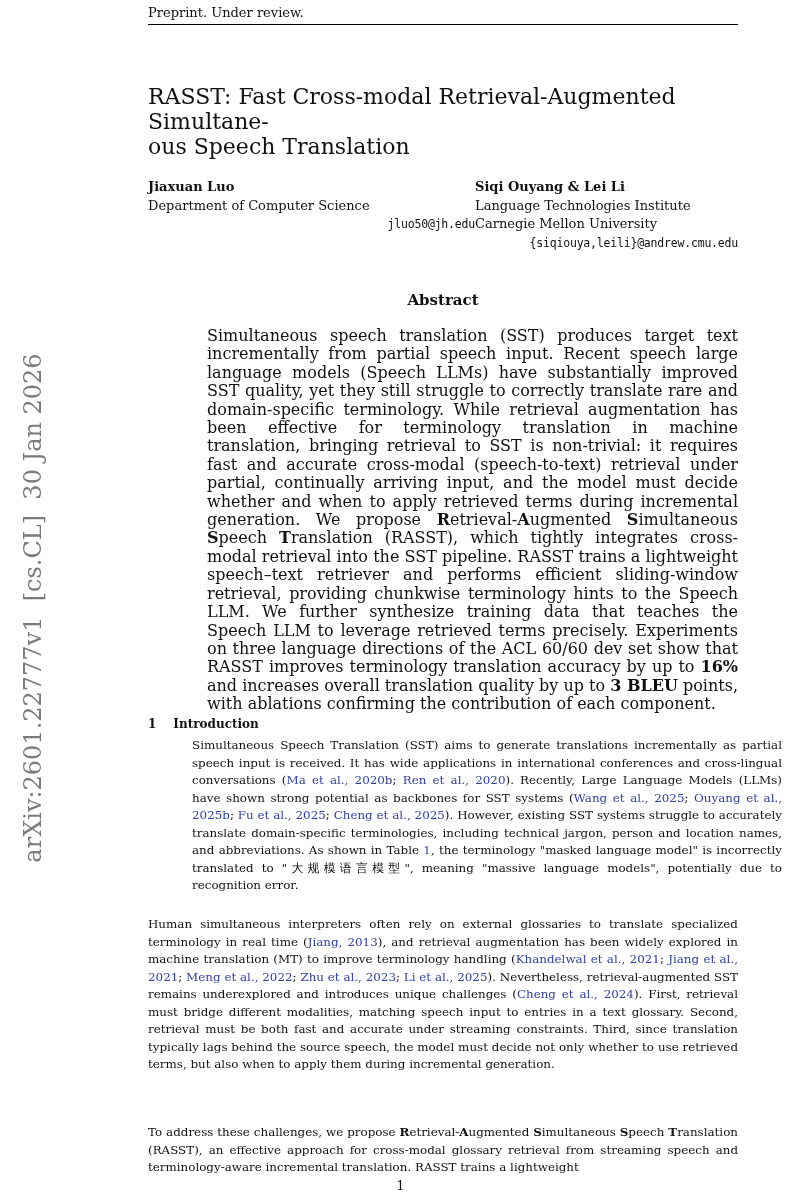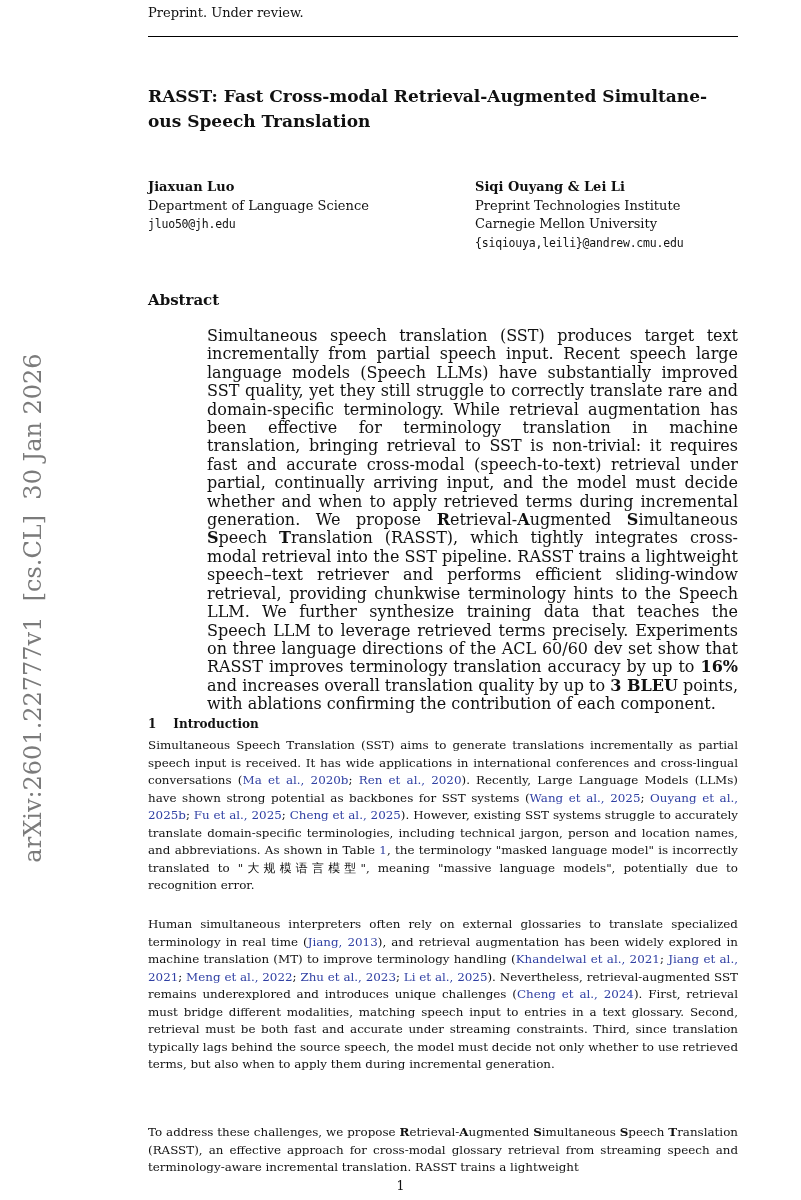--- a/index.html
+++ b/index.html
@@ -2,46 +2,46 @@
 <html style="--link: #2f3fa3; --text: #111111; --watermark: #7b7b7b;"><head>
 <meta charset="utf-8">
 <style>
   html, body { margin:0; padding:0; background:#ffffff; }
   .page {
     position:relative; width:801px; height:1200px; background:#ffffff;
     font-family:"DejaVu Serif", serif; color:var(--text, #111111); overflow:hidden;
   }
   .topbar {
     position:absolute; left:148px; top:5px; width:590px;
-    font-size:13px; padding-bottom:16px; border-bottom:1.3px solid #000;
+    font-size:13px; padding-bottom:4px; border-bottom:1.3px solid #000;
   }
   .title {
     position:absolute; left:148px; top:84px; width:592px;
-    font-size:17px; font-weight:bold; line-height:25px;
+    font-size:22px; font-weight:normal; line-height:25px;
   }
   .authors { position:absolute; left:148px; top:178px; width:590px; display:flex; }
   .author-col { width:327px; font-size:13px; line-height:18.5px; }
   .author-col + .author-col { width:263px; }
   .author-name { font-weight:bold; }
-  .author-email { font-family:"DejaVu Sans Mono", monospace; font-size:11.5px; letter-spacing:-0.2px; }
+  .author-email { font-family:"DejaVu Sans Mono", monospace; font-size:11.5px; letter-spacing:-0.2px;text-align:right; }
   .abstract-heading {
     position:absolute; left:148px; top:291px; width:590px;
-    font-weight:bold; font-size:15px;
+    text-align:center; font-weight:bold; font-size:15px;
   }
   .abstract {
     position:absolute; left:207px; top:327px; width:531px;
     font-size:16px; line-height:18.4px; text-align:justify;
   }
   .section-heading { position:absolute; left:148px; top:696px; font-size:12px; font-weight:bold;margin-top:21px; }
   .sec-num { display:inline-block; margin-right:17px; }
   .para {
     position:absolute; left:148px; width:590px;
     font-size:11.9px; line-height:17.5px; text-align:justify;
   }
-  .para-1 { top:737px; }
+  .para-1 { top:737px;margin-left:44px; }
   .para-2 { top:916px; }
   .para-3 { top:1124px; }
   .seg-bold { font-weight:bold; }
   .seg-link { color:var(--link, #2f3fa3); cursor:pointer; }
   .page-number { position:absolute; left:0; top:1178px; width:100%; text-align:center; font-size:12.5px; }
   .arxiv-watermark {
     position:absolute; left:33px; top:608px;
     transform:translate(-50%,-50%) rotate(-90deg); transform-origin:center;
     white-space:pre; font-size:24px; color:var(--watermark, #7b7b7b);
   }
@@ -58,26 +58,26 @@
   </div>
 
   <div class="title">
     <div>RASST: Fast Cross-modal Retrieval-Augmented Simultane-</div>
     <div>ous Speech Translation</div>
   </div>
 
   <div class="authors">
     <div class="author-col">
       <div class="author-name">Jiaxuan Luo</div>
-      <div>Department of Language Science</div>
+      <div>Department of Computer Science</div>
       <div class="author-email">jluo50@jh.edu</div>
     </div>
     <div class="author-col">
       <div class="author-name">Siqi Ouyang &amp; Lei Li</div>
-      <div>Preprint Technologies Institute</div>
+      <div>Language Technologies Institute</div>
       <div>Carnegie Mellon University</div>
       <div class="author-email">{siqiouya,leili}@andrew.cmu.edu</div>
     </div>
   </div>
 
   <div class="abstract-heading">Abstract</div>
 
   <div class="abstract"><span>Simultaneous speech translation (SST) produces target text incrementally from partial speech input. Recent speech large language models (Speech LLMs) have substantially improved SST quality, yet they still struggle to correctly translate rare and domain-specific terminology. While retrieval augmentation has been effective for terminology translation in machine translation, bringing retrieval to SST is non-trivial: it requires fast and accurate cross-modal (speech-to-text) retrieval under partial, continually arriving input, and the model must decide whether and when to apply retrieved terms during incremental generation. We propose </span><span class="seg-bold">R</span><span>etrieval-</span><span class="seg-bold">A</span><span>ugmented </span><span class="seg-bold">S</span><span>imultaneous </span><span class="seg-bold">S</span><span>peech </span><span class="seg-bold">T</span><span>ranslation (RASST), which tightly integrates cross-modal retrieval into the SST pipeline. RASST trains a lightweight speech–text retriever and performs efficient sliding-window retrieval, providing chunkwise terminology hints to the Speech LLM. We further synthesize training data that teaches the Speech LLM to leverage retrieved terms precisely. Experiments on three language directions of the ACL 60/60 dev set show that RASST improves terminology translation accuracy by up to </span><span class="seg-bold">16%</span><span> and increases overall translation quality by up to </span><span class="seg-bold">3 BLEU</span><span> points, with ablations confirming the contribution of each component.</span></div>
 
   <div class="section-heading">

